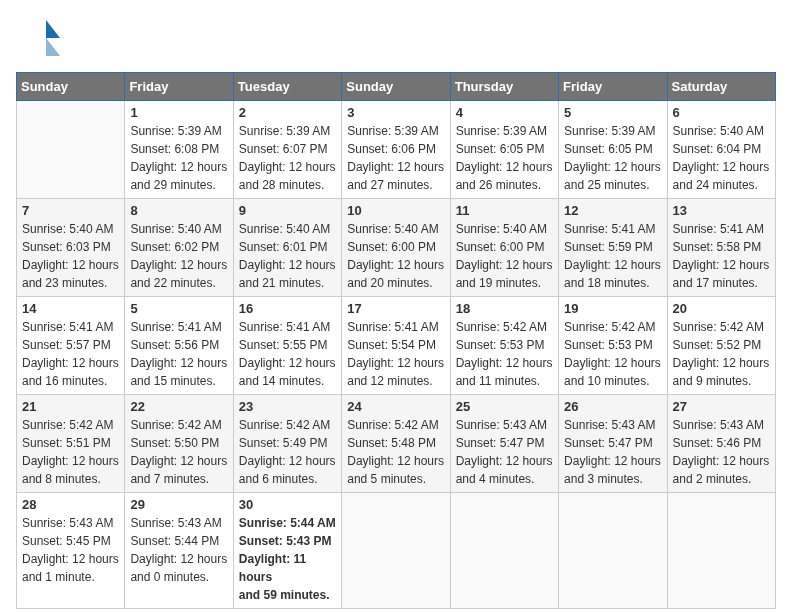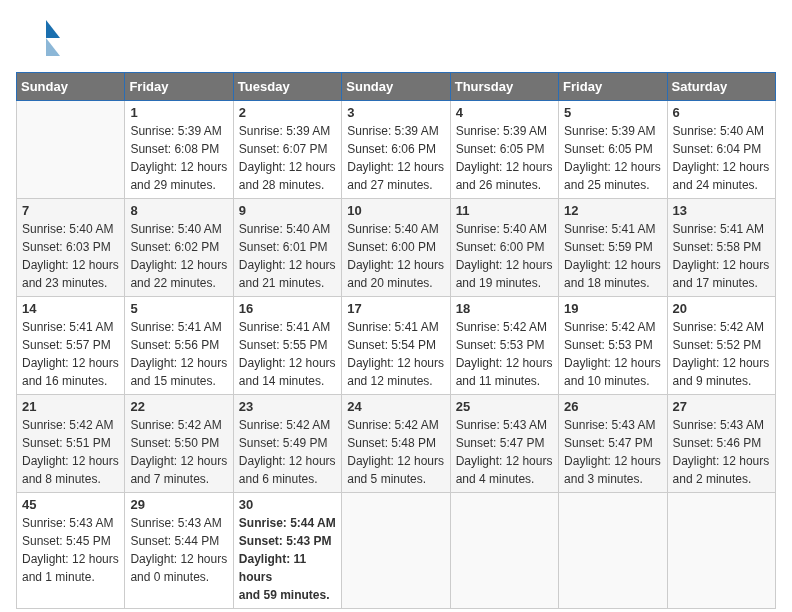--- a/index.html
+++ b/index.html
@@ -300,21 +300,21 @@
         <td>
           <div class="day-num">27</div>
           <div class="day-info" style="white-space: pre-line;">Sunrise: 5:43 AM
 Sunset: 5:46 PM
 Daylight: 12 hours
 and 2 minutes.</div>
         </td>
       </tr>
       <tr>
         <td>
-          <div class="day-num">45</div>
+          <div class="day-num">28</div>
           <div class="day-info" style="white-space: pre-line;">Sunrise: 5:43 AM
 Sunset: 5:45 PM
 Daylight: 12 hours
 and 1 minute.</div>
         </td>
         <td>
           <div class="day-num">29</div>
           <div class="day-info" style="white-space: pre-line;">Sunrise: 5:43 AM
 Sunset: 5:44 PM
 Daylight: 12 hours

